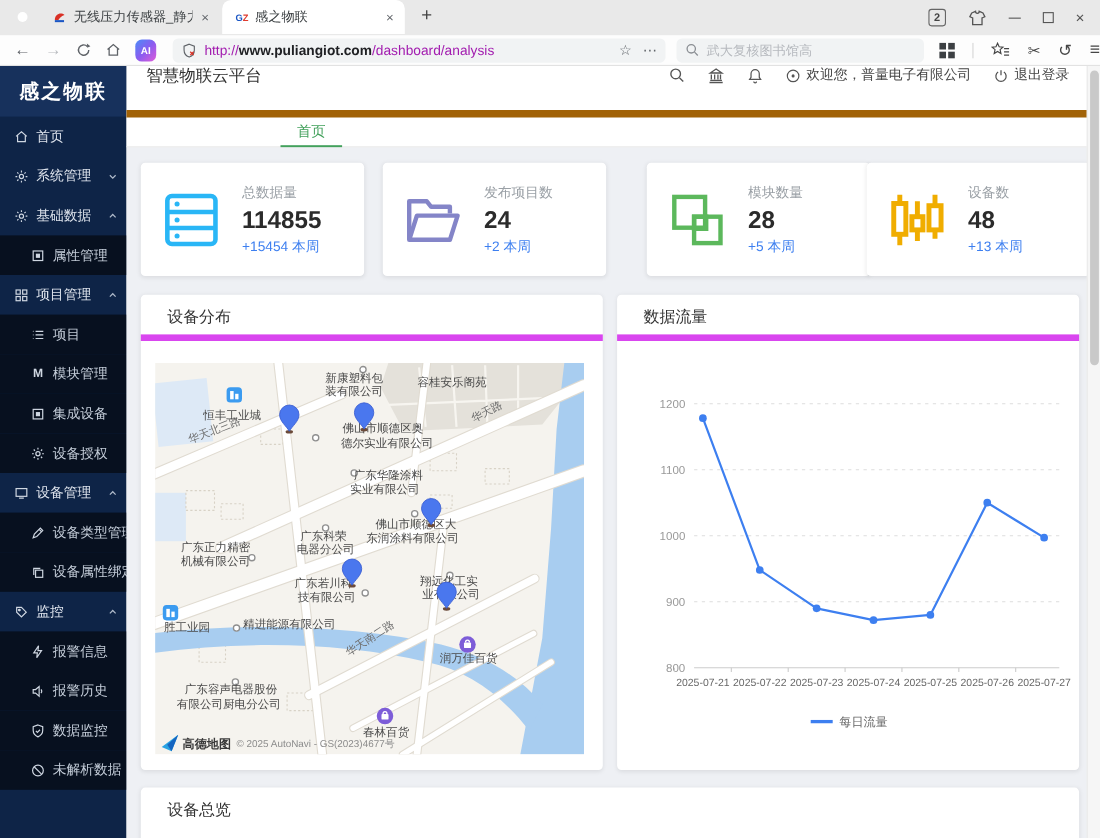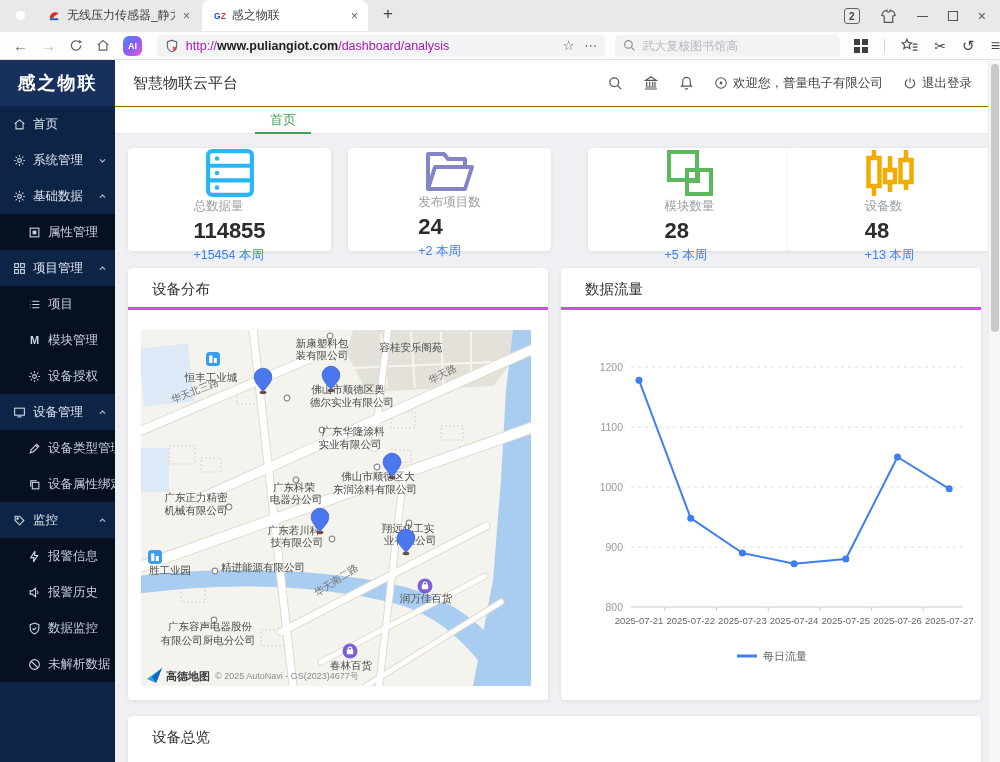--- a/index.html
+++ b/index.html
@@ -50,43 +50,43 @@
   .sidelogo { height:46px; background:#17315c; color:#fff; font-size:18px; font-weight:bold; letter-spacing:2px;
               display:flex; align-items:center; justify-content:center; }
   .side-item { height:36px; display:flex; align-items:center; color:#dde3ec; font-size:12.5px; padding-left:13px; cursor:pointer; }
   .side-item.sub { background:#07101f; color:#c4cdd9; padding-left:28px; }
   .side-item .sic { width:13px; height:13px; margin-right:7px; display:inline-flex; color:#cfd7e2; flex:none; }
   .side-item .sic svg { width:13px; height:13px; }
   .side-item .slabel { white-space:nowrap; }
   .side-item .chev { margin-left:auto; margin-right:8px; display:inline-flex; color:#aeb9c9; }
   .side-item .chev svg { width:9px; height:9px; }
 
-  .apphead { position:absolute; left:115px; top:60px; width:873px; height:47px; background:#fff; border-bottom:1px solid #a16207;
-             display:flex; align-items:center; }
+  .apphead { position:absolute; left:115px; top:60px; width:873px; height:47px; background:#fff; border-bottom:7px solid #a16207;
+             display:flex; align-items:flex-start; }
   .apptitle { font-size:15px; color:#333; margin-left:18px; }
   .headright { margin-left:auto; display:flex; align-items:center; gap:20px; margin-right:16px; color:#444; font-size:12.5px; }
   .hic { display:inline-flex; color:#555; }
   .hgroup { display:flex; align-items:center; gap:5px; }
 
   .tabstrip { position:absolute; left:115px; top:107px; width:873px; height:27px; background:#fff; border-bottom:1px solid #e8e8e8; }
   .pagetab { position:absolute; left:140px; top:0; width:56px; height:27px; color:#43a15c; font-size:13px;
              display:flex; align-items:center; justify-content:center; border-bottom:2px solid #43a15c; }
 
   .content { position:absolute; left:115px; top:134px; width:873px; height:628px; background:#eef0f4; }
 
   .card { position:absolute; top:14px; width:203px; height:103px; background:#fff; border-radius:4px; box-shadow:0 1px 4px rgba(0,0,0,.08);
-          display:flex; align-items:center;flex-direction:column; }
+          display:flex; align-items:center; }
   .card .cicon { width:92px; display:flex; justify-content:center; }
   .card .ctxt { display:flex; flex-direction:column; gap:3px; }
   .card .clabel { font-size:12.5px; color:#9aa0a6; }
   .card .cvalue { font-size:22px; font-weight:bold; color:#2b2b2b; }
   .card .cdelta { font-size:12.5px; color:#3d7ff0; }
 
   .panel { position:absolute; background:#fff; border-radius:4px; box-shadow:0 1px 4px rgba(0,0,0,.08); }
-  .ptitle { height:42px; line-height:42px; padding-left:24px; font-size:14.5px; color:#333; border-bottom:3px solid #d946ef; }
+  .ptitle { height:42px; line-height:42px; padding-left:24px; font-size:14.5px; color:#333; border-bottom:6px solid #d946ef; }
 
   .mapwrap { position:absolute; left:13px; top:62px; width:390px; height:356px; overflow:hidden; }
 
   .pagescroll { position:absolute; right:0; top:60px; width:12px; height:702px; background:#f6f6f6; border-left:1px solid #ececec; }
   .pagethumb { position:absolute; left:1.5px; top:4px; width:8px; height:268px; background:#c9c9c9; border-radius:4px; }
 
   svg text { font-family:"Liberation Sans", sans-serif; }
 </style>
 </head>
 <body>
@@ -242,20 +242,29 @@
           <span class="sic">
             <svg viewBox="0 0 24 24" fill="none" stroke="currentColor" stroke-width="2">
               <path d="M8 6h13M8 12h13M8 18h13M3.5 6h1M3.5 12h1M3.5 18h1"></path>
             </svg>
           </span>
           <span class="slabel">项目</span>
         </div>
         <div class="side-item sub">
           <span class="sic" style="font-size: 11px; font-weight: bold; justify-content: center;">M</span>
           <span class="slabel">模块管理</span>
+        </div>
+        <div class="side-item sub">
+          <span class="sic">
+            <svg viewBox="0 0 24 24" fill="none" stroke="currentColor" stroke-width="2">
+              <rect x="4" y="4" width="16" height="16"></rect>
+              <rect x="9.5" y="9.5" width="5" height="5" fill="currentColor"></rect>
+            </svg>
+          </span>
+          <span class="slabel">集成设备</span>
         </div>
         <div class="side-item sub">
           <span class="sic">
             <svg viewBox="0 0 24 24" fill="none" stroke="currentColor" stroke-width="2">
               <circle cx="12" cy="12" r="3.5"></circle>
               <path d="M12 2v3M12 19v3M2 12h3M19 12h3M4.9 4.9l2.1 2.1M17 17l2.1 2.1M19.1 4.9L17 7M7 17l-2.1 2.1"></path>
             </svg>
           </span>
           <span class="slabel">设备授权</span>
         </div>

